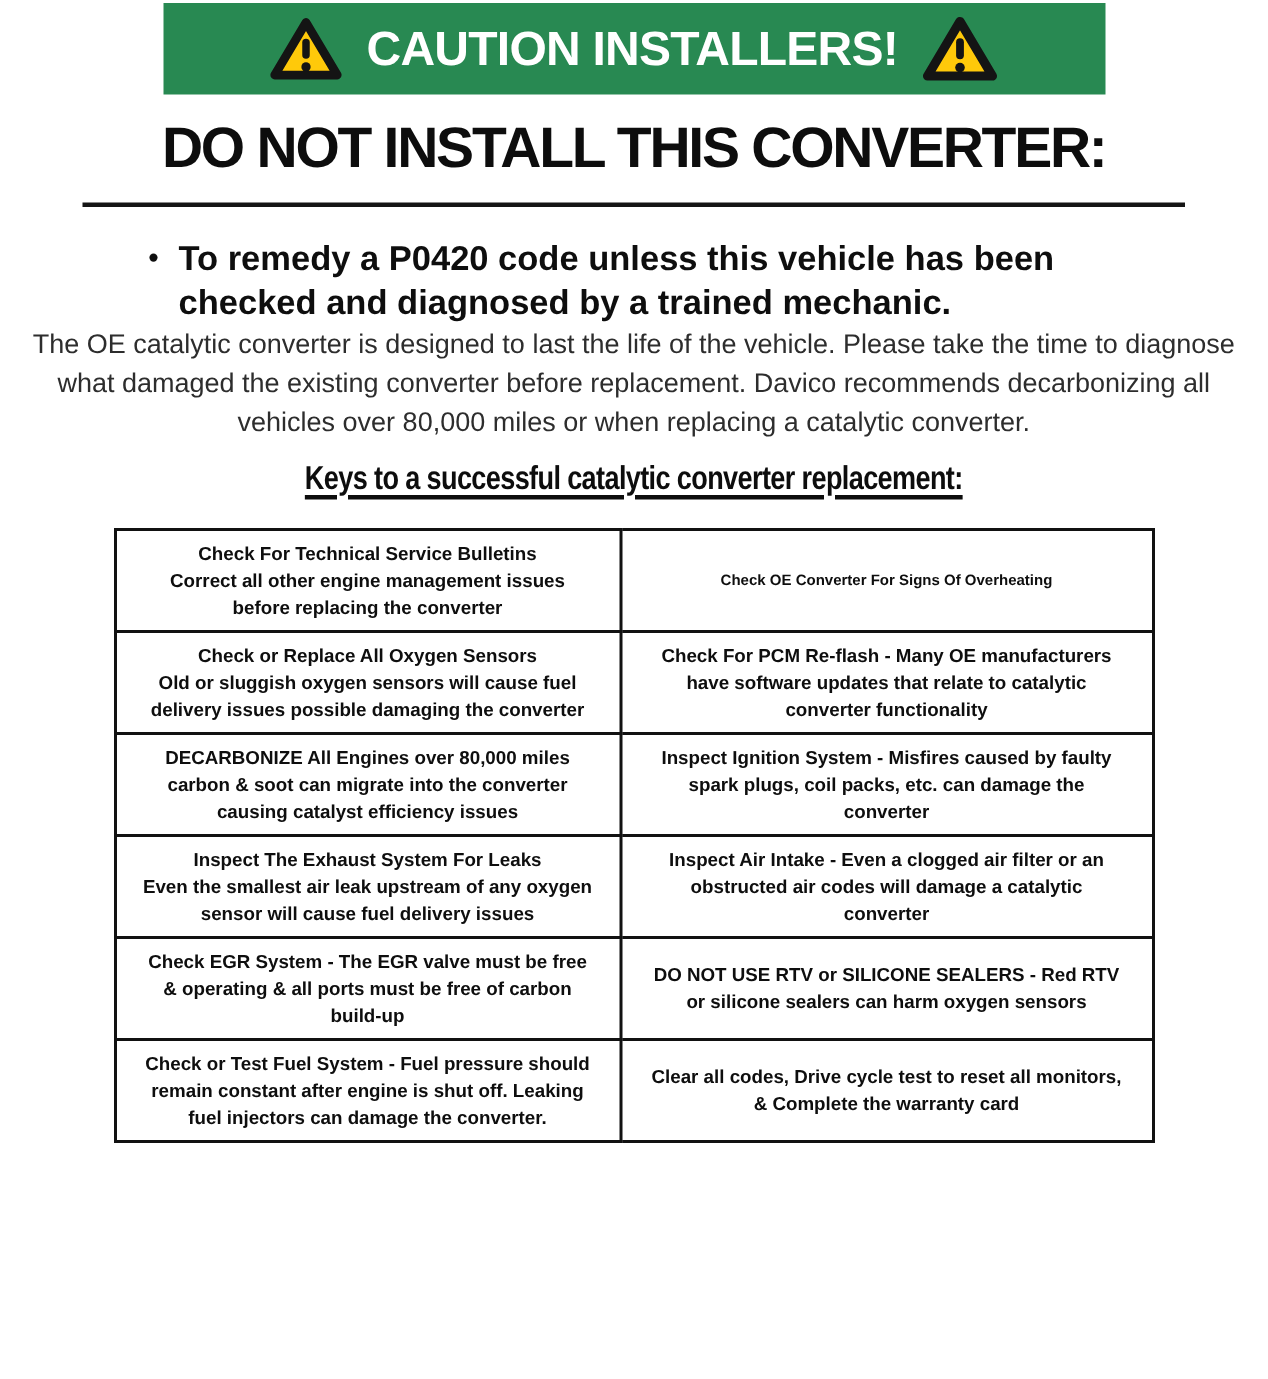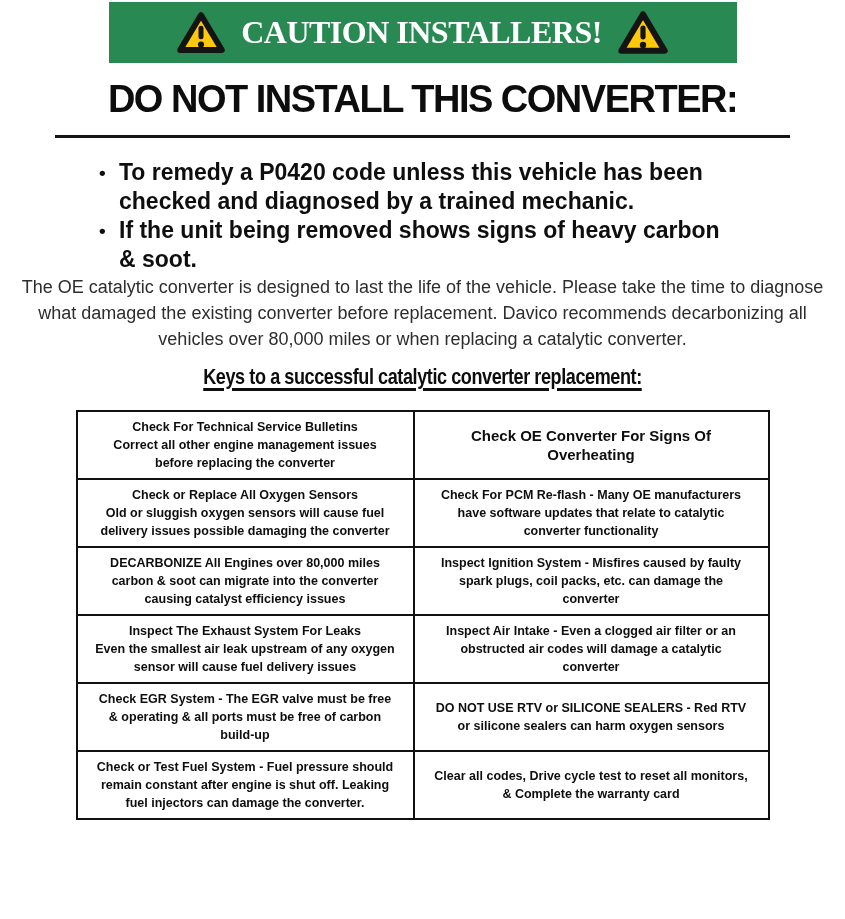--- a/index.html
+++ b/index.html
@@ -19,21 +19,20 @@
     background: #288952;
     display: flex; align-items: center; justify-content: center;
     gap: 15px;
   }
   .banner-text {
     color: #ffffff;
     font-weight: bold;
     font-size: 32px;
     letter-spacing: -0.5px;
     white-space: nowrap;
-    font-family: Liberation Serif, serif;
   }
   .tri { display: inline-flex; align-items: center; }
 
   
   .main-title {
     margin-top: 15px;
     text-align: center;
     font-weight: bold;
     font-size: 38px;
     letter-spacing: -1.5px;
@@ -106,21 +105,21 @@
     text-align: center;
     font-weight: bold;
     font-size: 12.5px;
     line-height: 18px;
     color: #0e0e0e;
     padding: 6px 16px;
     white-space: pre-line;
   }
   .checklist col.c-left { width: 48.7%; }
   .checklist col.c-right { width: 51.3%; }
-  .checklist td.cell-lg { font-size: 15px; line-height: 19px; }
+  .checklist td.cell-lg { font-size: 10px; line-height: 19px; }
 </style>
 </head>
 <body>
 
 <div class="page">
 
   <div class="banner">
     <span class="tri">
       <svg width="50" height="45" viewBox="0 0 60 54" aria-hidden="true">
         <path d="M30 6 L55 48 L5 48 Z" fill="#ffc90a" stroke="#141414" stroke-width="7" stroke-linejoin="round"></path>
@@ -137,21 +136,20 @@
       </svg>
     </span>
   </div>
 
   <div class="main-title">DO NOT INSTALL THIS CONVERTER:</div>
 
   <hr class="divider">
 
   <ul class="bullets">
     <li>To remedy a P0420 code unless this vehicle has been checked and diagnosed by a trained mechanic.</li>
-    <li>If the unit being removed shows signs of heavy carbon &amp; soot.</li>
   </ul>
 
   <p class="intro">The OE catalytic converter is designed to last the life of the vehicle. Please take the time to diagnose what damaged the existing converter before replacement. Davico recommends decarbonizing all vehicles over 80,000 miles or when replacing a catalytic converter.</p>
 
   <div class="keys-heading">Keys to a successful catalytic converter replacement:</div>
 
   <table class="checklist">
     <colgroup>
         <col class="c-left">
         <col class="c-right">

